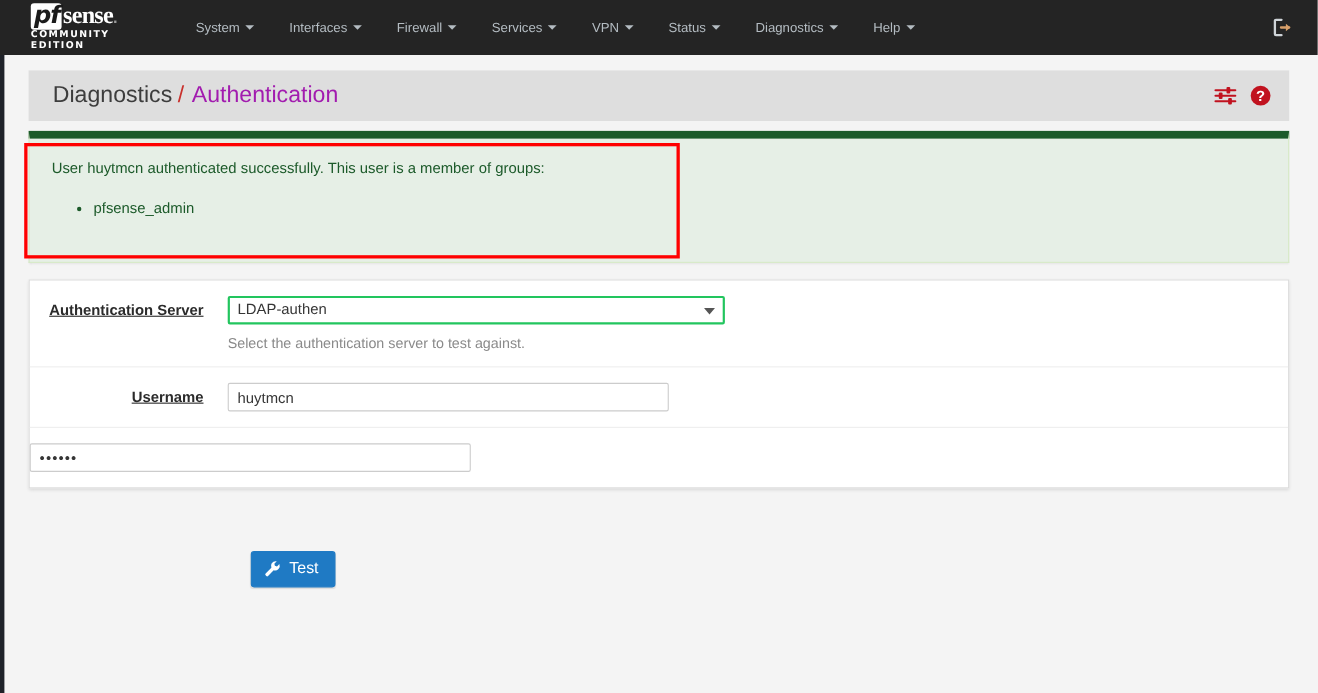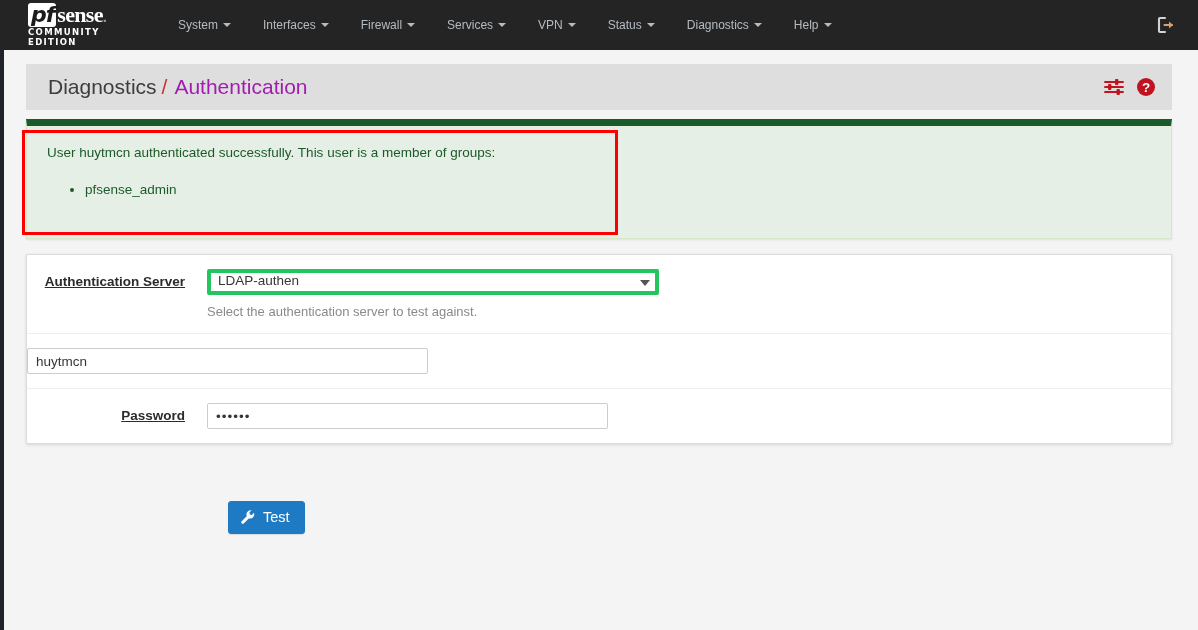--- a/index.html
+++ b/index.html
@@ -225,21 +225,21 @@
     position: relative;
     width: 452px;
   }
   .form-select {
     width: 452px;
     height: 26px;
     font-family: "Liberation Sans", sans-serif;
     font-size: 13.5px;
     color: #363636;
     padding: 0 24px 4px 7px;
-    border: 4px solid #22c55e;
+    border: 2px solid #22c55e;
     border-radius: 2px;
     background: #ffffff;
     appearance: none;
     -webkit-appearance: none;
     outline: none;
   }
   .select-arrow {
     position: absolute;
     right: 9px; top: 11px;
     width: 0; height: 0;
@@ -377,27 +377,27 @@
             <select class="form-select">
               <option>LDAP-authen</option>
             </select>
             <i class="select-arrow"></i>
           </div>
           <div class="help-text">Select the authentication server to test against.</div>
         </div>
       </div>
 
       <div class="form-row">
+        <div class="form-label">Username</div>
         <div class="form-field">
           <input class="text-input" type="text" value="huytmcn" style="">
         </div>
       </div>
 
       <div class="form-row">
-        <div class="form-label">Password</div>
         <div class="form-field">
           <input class="text-input pw-input" type="text" value="••••••" style="">
         </div>
       </div>
 
     </div>
   </div>
 
   <div class="submit-wrap">
     <button class="btn-primary">

